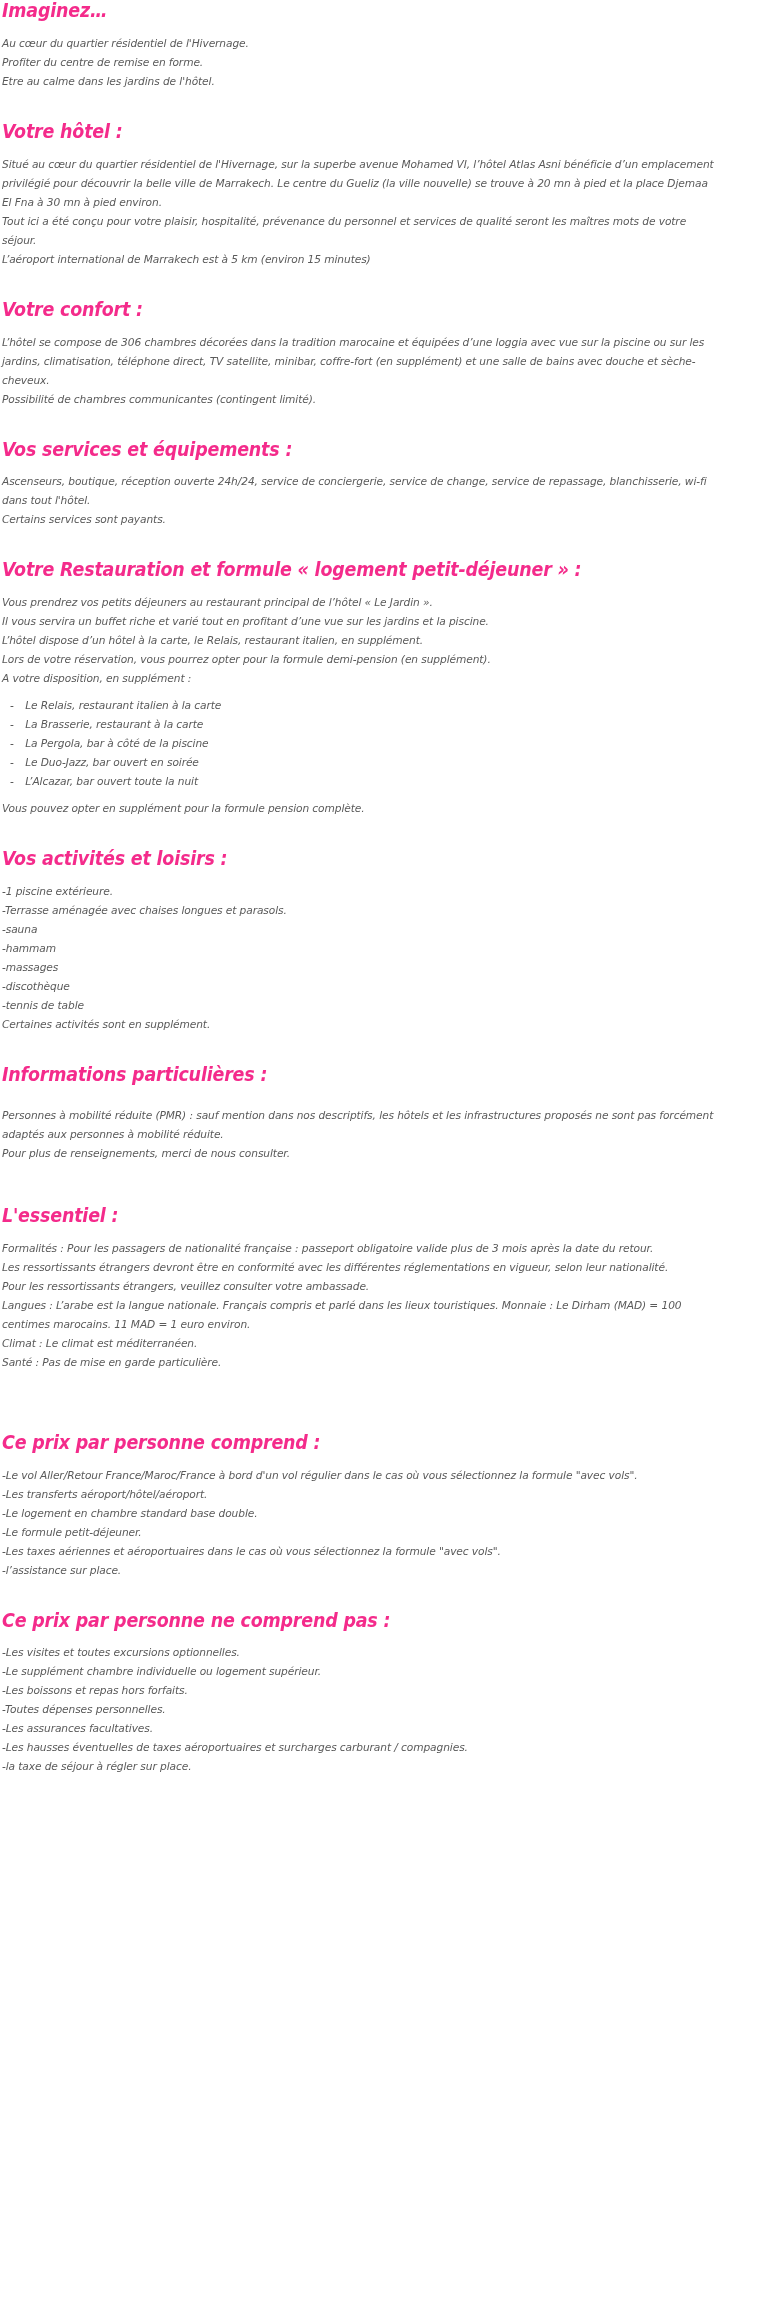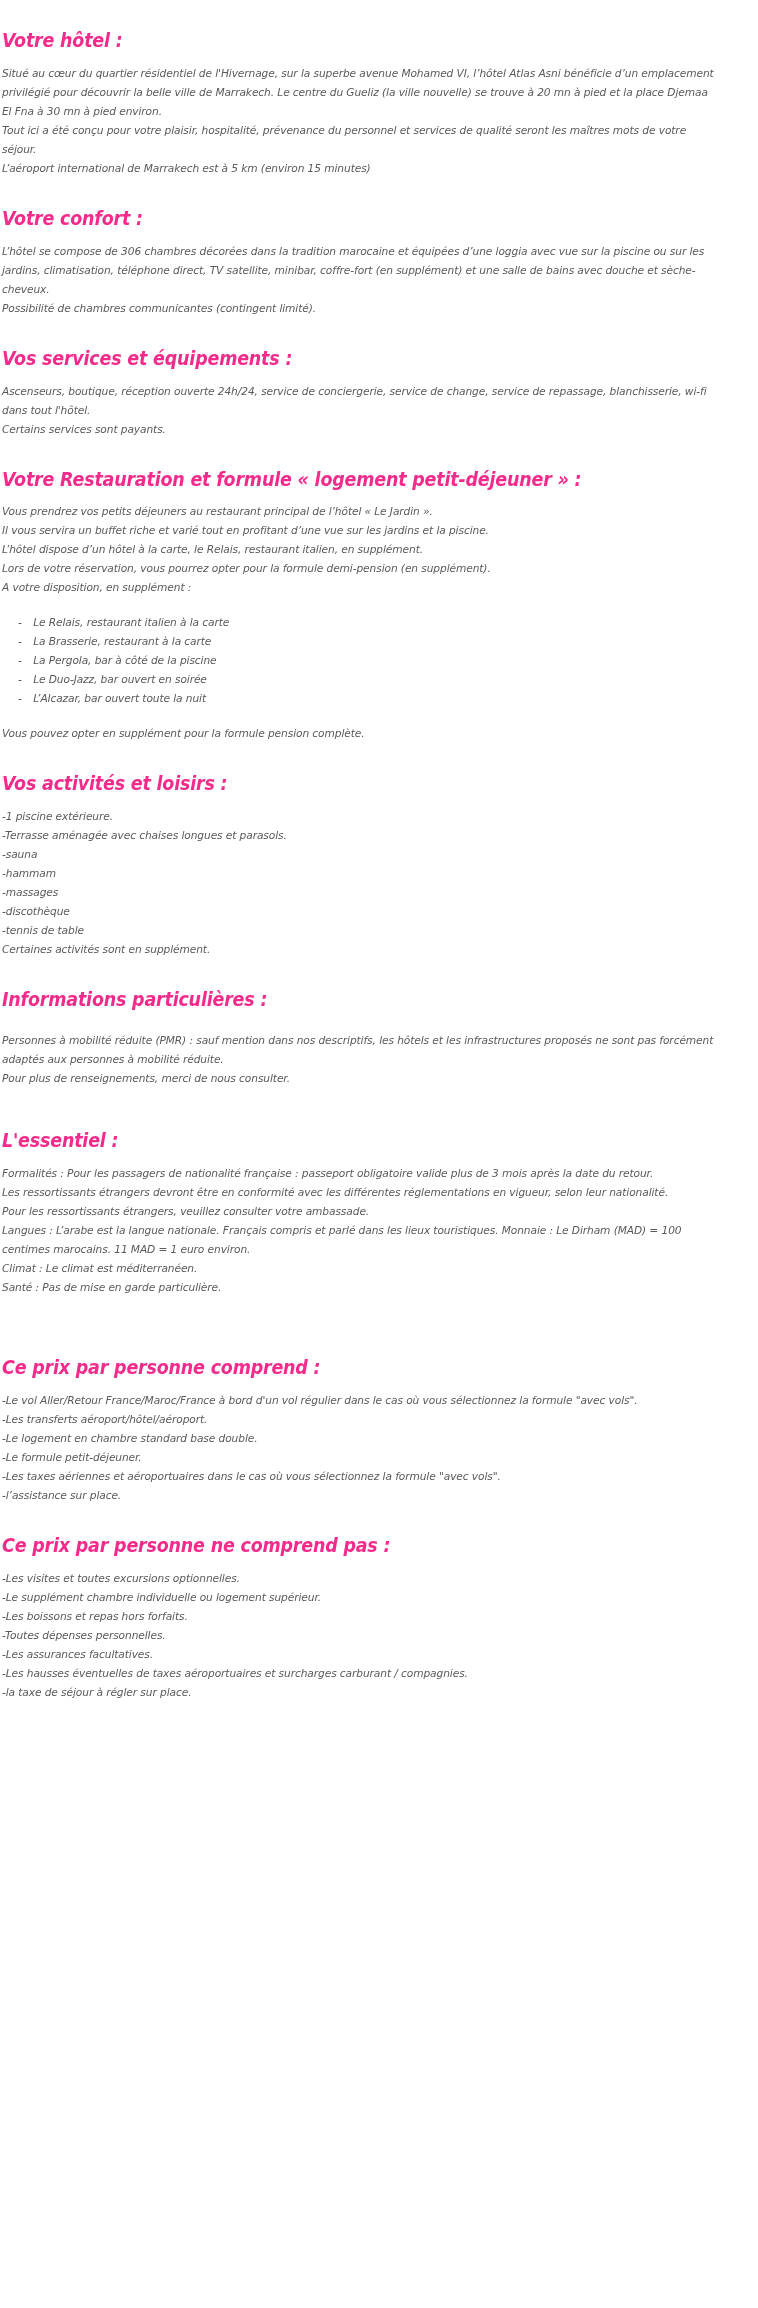--- a/index.html
+++ b/index.html
@@ -53,36 +53,43 @@
 
   .block { margin: 0; padding: 0; }
   .gap-m  { height: 20px; }
   .gap-l  { height: 30px; }
   .gap-xl { height: 42px; }
 
   .title-gap-below { height: 12px; }
 
   ul.dash-list {
     list-style: none;
-    margin: 16px;
+    margin: 8px;
     padding: 0;
   }
   ul.dash-list li {
     display: block;
   }
   .dash-mark {
     display: inline-block;
     width: 16px;
   }
 </style>
 </head>
 <body>
 
 <div class="page">
 
+  <div class="block">
+    <h2 class="section-title">Imaginez…</h2>
+    <div class="title-gap-below"></div>
+    <p class="body-line">Au cœur du quartier résidentiel de l'Hivernage.</p>
+    <p class="body-line">Profiter du centre de remise en forme.</p>
+    <p class="body-line">Etre au calme dans les jardins de l'hôtel.</p>
+  </div>
 
   <div class="gap-l"></div>
 
   <div class="block">
     <h2 class="section-title">Votre hôtel :</h2>
     <div class="title-gap-below"></div>
     <p class="body-line">Situé au cœur du quartier résidentiel de l'Hivernage, sur la superbe avenue Mohamed VI, l’hôtel Atlas Asni bénéficie d’un emplacement privilégié pour découvrir la belle ville de Marrakech.  Le centre du Gueliz (la ville nouvelle) se trouve à 20 mn à pied et la place Djemaa El Fna à 30 mn à pied environ.</p>
     <p class="body-line">Tout ici a été conçu pour votre plaisir, hospitalité, prévenance du personnel et services de qualité seront les maîtres mots de votre séjour.</p>
     <p class="body-line">L’aéroport international de Marrakech est à 5 km (environ 15 minutes)</p>
   </div>

